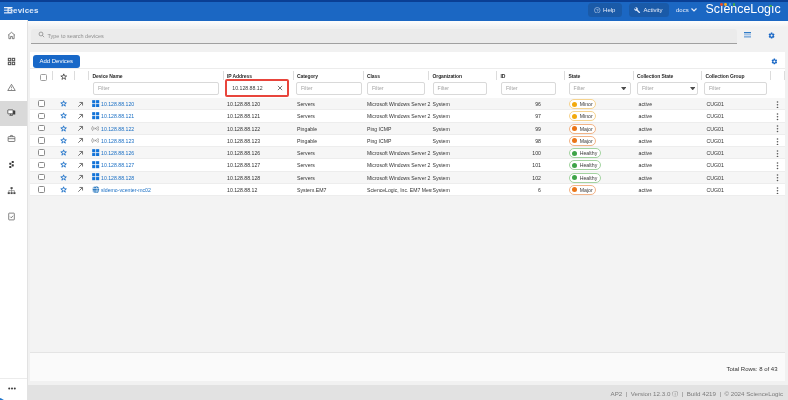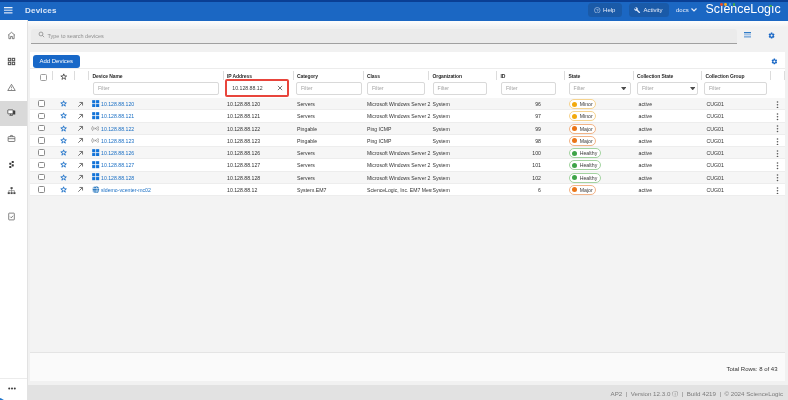--- a/index.html
+++ b/index.html
@@ -3,21 +3,21 @@
 <meta charset="utf-8">
 <style>
 * { margin:0; padding:0; box-sizing:border-box; }
 html,body { width:788px; height:400px; overflow:hidden; font-family:"Liberation Sans", sans-serif; background:#f1f1f1; }
 .abs { position:absolute; }
 svg { display:block; }
 
 #topbar { position:absolute; left:0; top:0; width:788px; height:21px; background:#1b67c3; }
 #topstrip { position:absolute; left:0; top:0; width:788px; height:2px; background:#0a3f94; }
 #burger { position:absolute; left:4px; top:7px; }
-#title { position:absolute; left:25px; top:6px; font-size:8px; font-weight:bold; color:#dce8f8; letter-spacing:0.2px; }
+#title { position:absolute; left:7px; top:6px; font-size:8px; font-weight:bold; color:#dce8f8; letter-spacing:0.2px; }
 .hbtn { position:absolute; top:3.3px; height:13.8px; background:#1a5aa8; border-radius:3.5px; color:#e8eefb; font-size:6px; display:flex; align-items:center; justify-content:center; gap:2.5px; }
 #btn-help { left:587.5px; width:34.5px; }
 #btn-act { left:628.5px; width:40px; }
 #docs { position:absolute; left:676px; top:6.5px; font-size:6px; color:#e8eefb; }
 #logo { position:absolute; left:705.5px; top:1.5px; color:#fff; font-size:12.4px; }
 .dot { position:absolute; width:2.8px; height:2.8px; border-radius:50%; }
 
 #sidebar { position:absolute; left:0; top:20px; width:28px; height:380px; background:#fff; border-right:1px solid #e2e2e2; }
 .sic { position:absolute; left:6.5px; width:9px; height:9px; }
 #sic-active { position:absolute; left:0; top:80.6px; width:27px; height:25.4px; background:#d9d9d9; }

